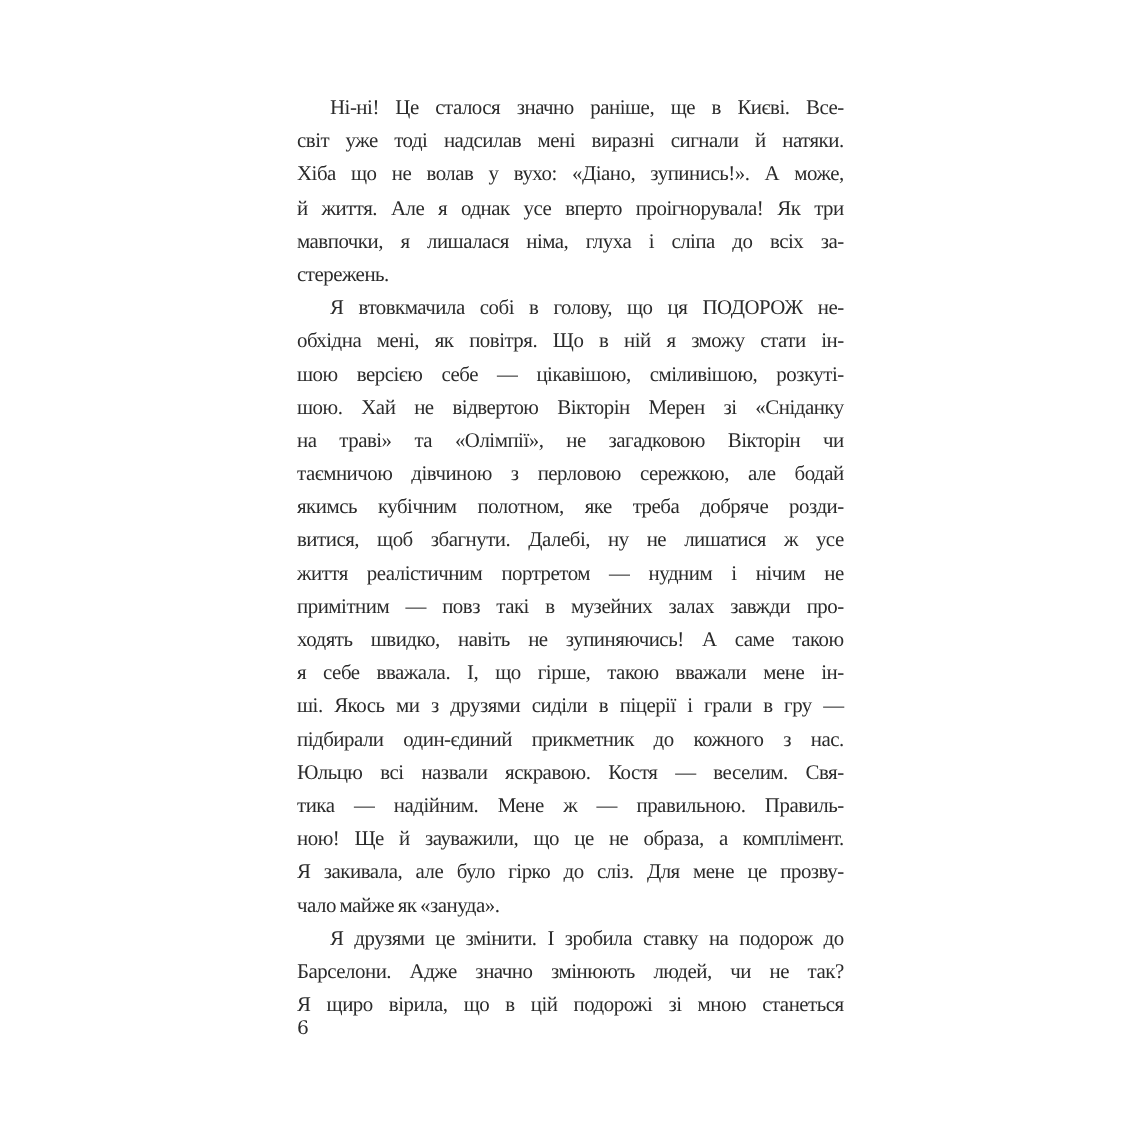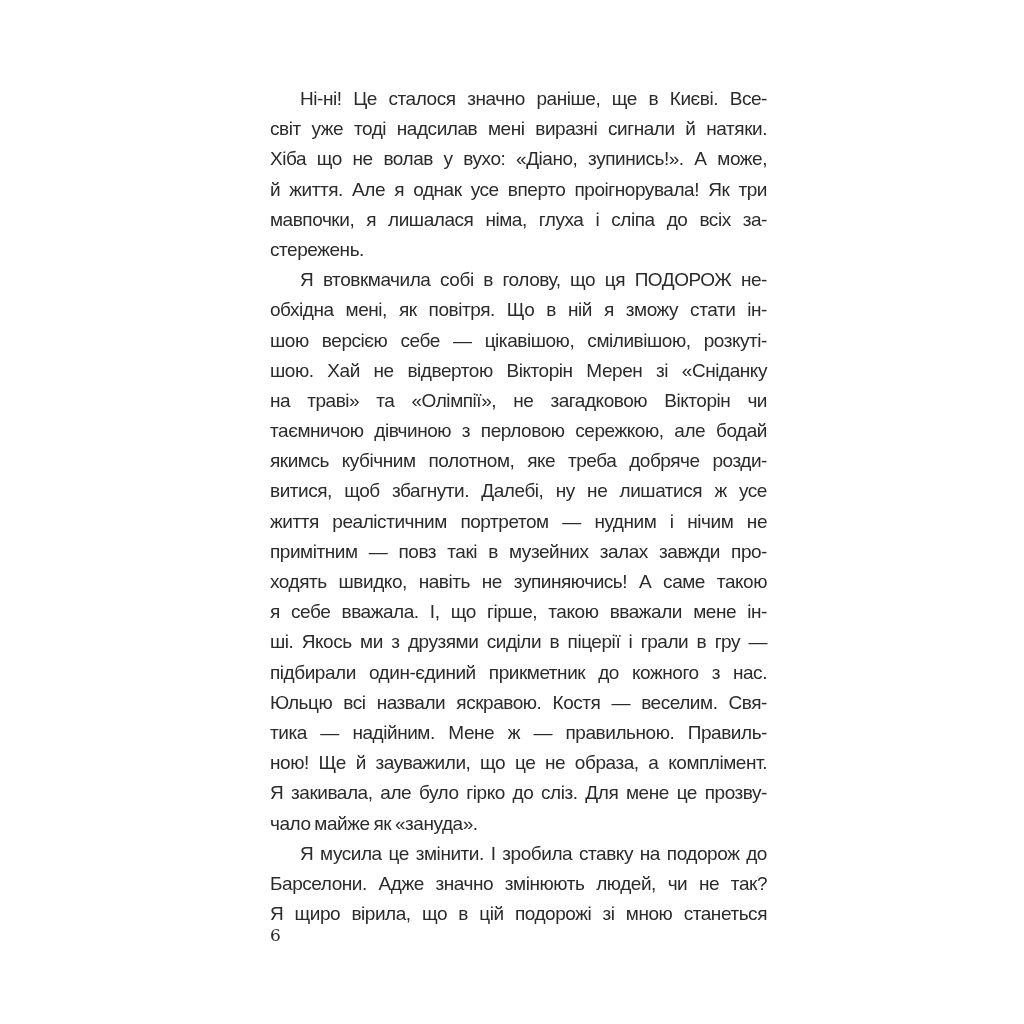--- a/index.html
+++ b/index.html
@@ -17,21 +17,21 @@
     position: absolute;
     left: 0; top: 0;
     width: 1024px; height: 1024px;
     background: #ffffff;
   }
   .text-block {
     position: absolute;
     left: 270px;
     top: 84px;
     width: 497px;
-    font-family: Liberation Sans, sans-serif;
+    font-family: Liberation Serif, serif;
     font-size: 19px;
     color: #2b2b2b;
   }
   .line {
     display: block;
     height: 30.2px;
     line-height: 30.2px;
     white-space: nowrap;
     text-align: justify;
     text-align-last: justify;
@@ -84,20 +84,20 @@
       <span class="line">ші. Якось ми з друзями сиділи в піцерії і грали в гру —</span>
       <span class="line">підбирали один-єдиний прикметник до кожного з нас.</span>
       <span class="line">Юльцю всі назвали яскравою. Костя — веселим. Свя-</span>
       <span class="line">тика — надійним. Мене ж — правильною. Правиль-</span>
       <span class="line">ною! Ще й зауважили, що це не образа, а комплімент.</span>
       <span class="line">Я закивала, але було гірко до сліз. Для мене це прозву-</span>
       <span class="line last">чало майже як «зануда».</span>
     </div>
 
     <div>
-      <span class="line indent">Я мусила це змінити. І зробила ставку на подорож до</span>
+      <span class="line indent">Я друзями це змінити. І зробила ставку на подорож до</span>
       <span class="line">Барселони. Адже значно змінюють людей, чи не так?</span>
       <span class="line">Я щиро вірила, що в цій подорожі зі мною станеться</span>
     </div>
   </div>
 
   <div class="page-number">6</div>
 </div>
 
 </body></html>

